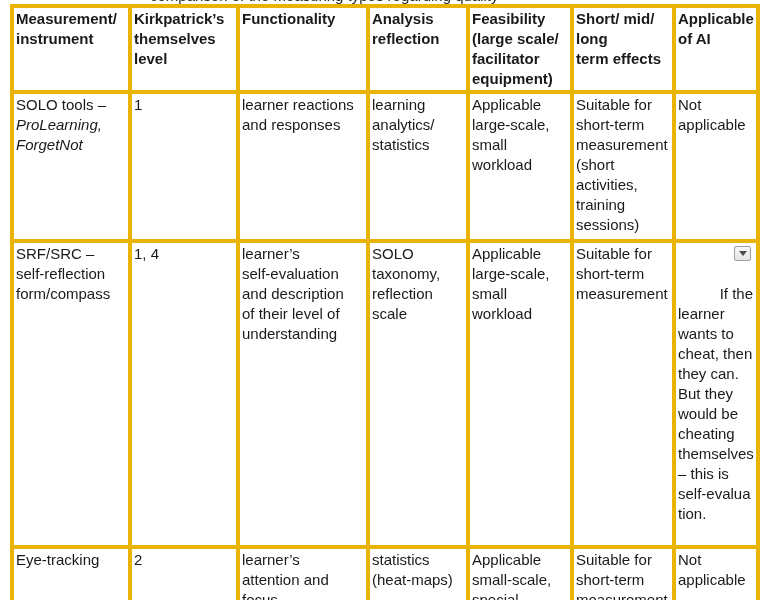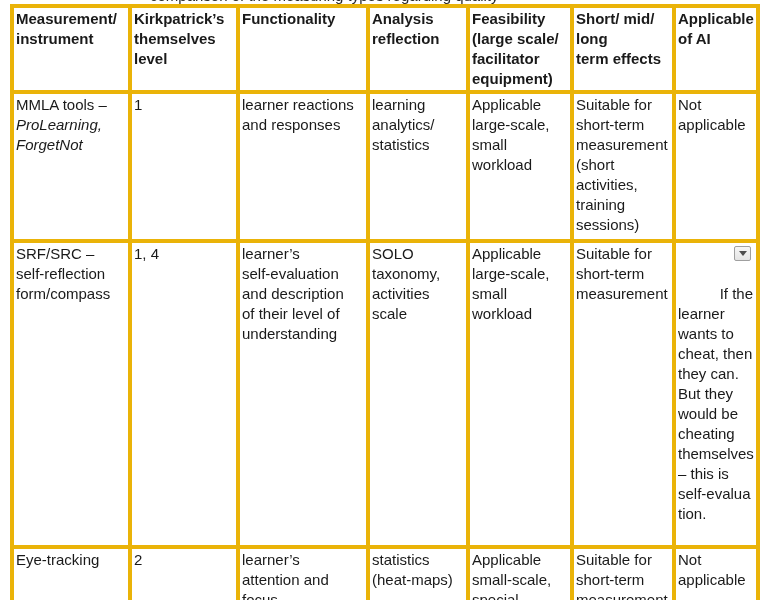--- a/index.html
+++ b/index.html
@@ -93,21 +93,21 @@
 equipment)</th>
         <th>Short/ mid/
 long
 term effects</th>
         <th>Applicable
 of AI</th>
       </tr>
     </thead>
     <tbody>
       <tr class="r-one">
-        <td><span>MMLA tools –
+        <td><span>SOLO tools –
 </span><em>ProLearning,
 ForgetNot</em></td>
         <td>1</td>
         <td>learner reactions
 and responses</td>
         <td>learning
 analytics/
 statistics</td>
         <td>Applicable
 large-scale,
@@ -128,21 +128,21 @@
 self-reflection
 form/compass</td>
         <td>1, 4</td>
         <td>learner’s
 self-evaluation
 and description
 of their level of
 understanding</td>
         <td>SOLO
 taxonomy,
-activities
+reflection
 scale</td>
         <td>Applicable
 large-scale,
 small
 workload</td>
         <td>Suitable for
 short-term
 measurement</td>
         <td class="rel">
           <button class="dropdown-btn"><span class="caret-down"></span></button>

